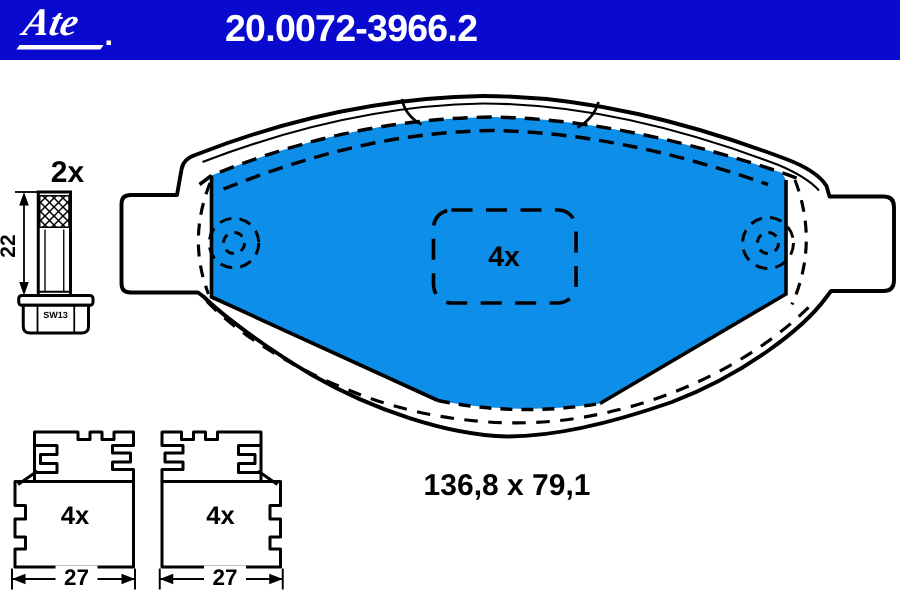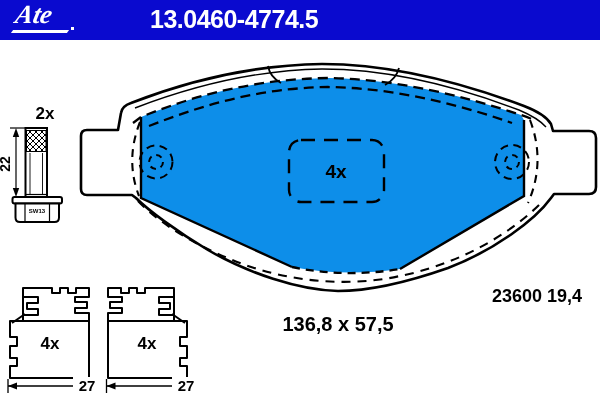--- a/index.html
+++ b/index.html
@@ -11,44 +11,44 @@
   #hdr-part{left:150px;}
   #hdr-code{left:372px;}
   .logo{position:absolute;left:16px;top:1px;color:#fff;z-index:3;
         font-family:"Liberation Serif",serif;font-style:italic;font-weight:bold;
         font-size:26px;transform:skewX(-12deg);line-height:28px;}
   .logo-line{position:absolute;left:12px;top:30px;width:56px;height:3px;background:#fff;
              transform:skewX(-35deg);z-index:3;}
   .logo-dot{position:absolute;left:71px;top:27px;width:3px;height:3px;background:#fff;z-index:3;}
   svg#art{position:absolute;left:0;top:0;z-index:2;}
   .lbl{position:absolute;font-weight:bold;color:#000;text-align:center;z-index:4;white-space:nowrap;}
-  #lbl-bolt-qty{left:27px;top:104px;width:36px;font-size:17px;}
+  #lbl-bolt-qty{left:27px;top:104px;width:36px;font-size:20px;}
   #lbl-bolt-len{left:-8px;top:152px;width:26px;height:24px;line-height:24px;
                 font-size:14px;transform:rotate(-90deg);}
   #lbl-bolt-sw{left:26px;top:208px;width:22px;font-size:6px;letter-spacing:0;}
   #lbl-bolt-thread{left:9px;top:225px;width:58px;font-size:17px;}
   #lbl-pad-qty{left:314px;top:161px;width:44px;font-size:19px;}
   #lbl-pad-ref{left:484px;top:286px;width:106px;font-size:18px;}
   #lbl-pad-size{left:266px;top:313px;width:144px;font-size:20px;}
   #lbl-clipL-qty{left:31px;top:334px;width:38px;font-size:17px;}
   #lbl-clipR-qty{left:128px;top:334px;width:38px;font-size:17px;}
-  .dim27{font-size:15px;background:#fff;padding:0 2px;margin-left:36px;}
+  .dim27{font-size:15px;background:#fff;padding:0 2px;}
   #lbl-clipL-w{left:37px;top:377px;width:24px;}
   #lbl-clipR-w{left:136px;top:377px;width:24px;}
 </style>
 </head>
 <body>
 
 <div id="stage">
 
   <div class="topbar"></div>
   <div class="logo">Ate</div>
   <div class="logo-line"></div>
   <div class="logo-dot"></div>
-  <div class="hdr-text" id="hdr-part">13.0460-4774.5</div>
+  <div class="hdr-text" id="hdr-part">20.0072-3966.2</div>
 
   <svg id="art" width="600" height="400" viewBox="0 0 600 400">
     <defs>
       <pattern id="knurl" width="6" height="6" patternUnits="userSpaceOnUse">
         <path d="M0 0 L6 6 M6 0 L0 6" stroke="#000" stroke-width="1"></path>
       </pattern>
     </defs>
 
     <g>
 
@@ -122,21 +122,20 @@
       <polygon points="106.5,386 115.5,382.5 115.5,389.5" fill="#000" stroke="none"></polygon>
       <polygon points="188.5,386 179.5,382.5 179.5,389.5" fill="#000" stroke="none"></polygon>
     </g>
   </svg>
 
   <div class="lbl" id="lbl-bolt-qty">2x</div>
   <div class="lbl" id="lbl-bolt-len">22</div>
   <div class="lbl" id="lbl-bolt-sw">SW13</div>
 
   <div class="lbl" id="lbl-pad-qty">4x</div>
-  <div class="lbl" id="lbl-pad-ref">23600 19,4</div>
-  <div class="lbl" id="lbl-pad-size">136,8 x 57,5</div>
+  <div class="lbl" id="lbl-pad-size">136,8 x 79,1</div>
 
   <div class="lbl" id="lbl-clipL-qty">4x</div>
   <div class="lbl" id="lbl-clipR-qty">4x</div>
   <div class="lbl dim27" id="lbl-clipL-w">27</div>
   <div class="lbl dim27" id="lbl-clipR-w">27</div>
 
 </div>
 
 </body></html>

